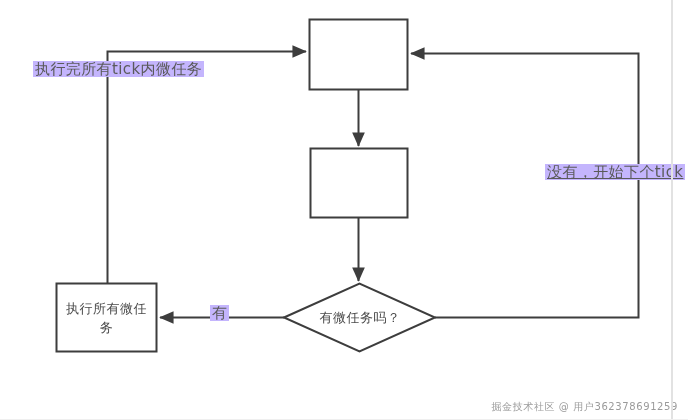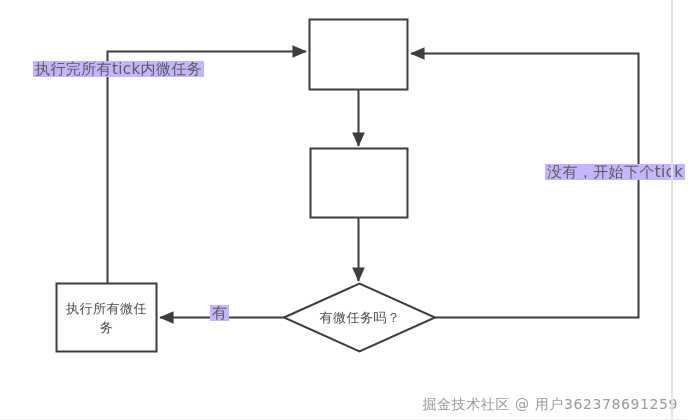--- a/index.html
+++ b/index.html
@@ -66,21 +66,21 @@
     letter-spacing: 0.4px;
     white-space: nowrap;
     background: #c4b5fd;
     padding: 0 2px;
   }
   .watermark {
     position: absolute;
     right: 10px;
     bottom: 6px;
     color: #9a9a9a;
-    font-size: 14px;
+    font-size: 10px;
     letter-spacing: 0.6px;
     white-space: nowrap;
     font-style: normal;
   }
 </style>
 </head>
 <body>
 
 <div id="canvas">
 
@@ -111,21 +111,21 @@
   </svg>
 
 
 
   <div class="node-label" style="left:61px; top:283px; width:91px; height:69px;">执行所有微任务</div>
 
   <div class="node-label" style="left:285px; top:283px; width:150px; height:69px;">有微任务吗？</div>
 
   <div class="edge-label" style="left:33px; top:61px;">执行完所有tick内微任务</div>
 
-  <div class="edge-label" style="left:545px; top:164px;">没有，开始下个tick</div>
+  <div class="edge-label" style="left:545px; top:164px;text-decoration:underline;">没有，开始下个tick</div>
 
   <div class="edge-label" style="left:210px; top:305px;">有</div>
 
   <div class="watermark">掘金技术社区 @ 用户362378691259</div>
 
   <div class="frame-edge-right"></div>
   <div class="frame-edge-bottom"></div>
 </div>
 
 </body></html>

